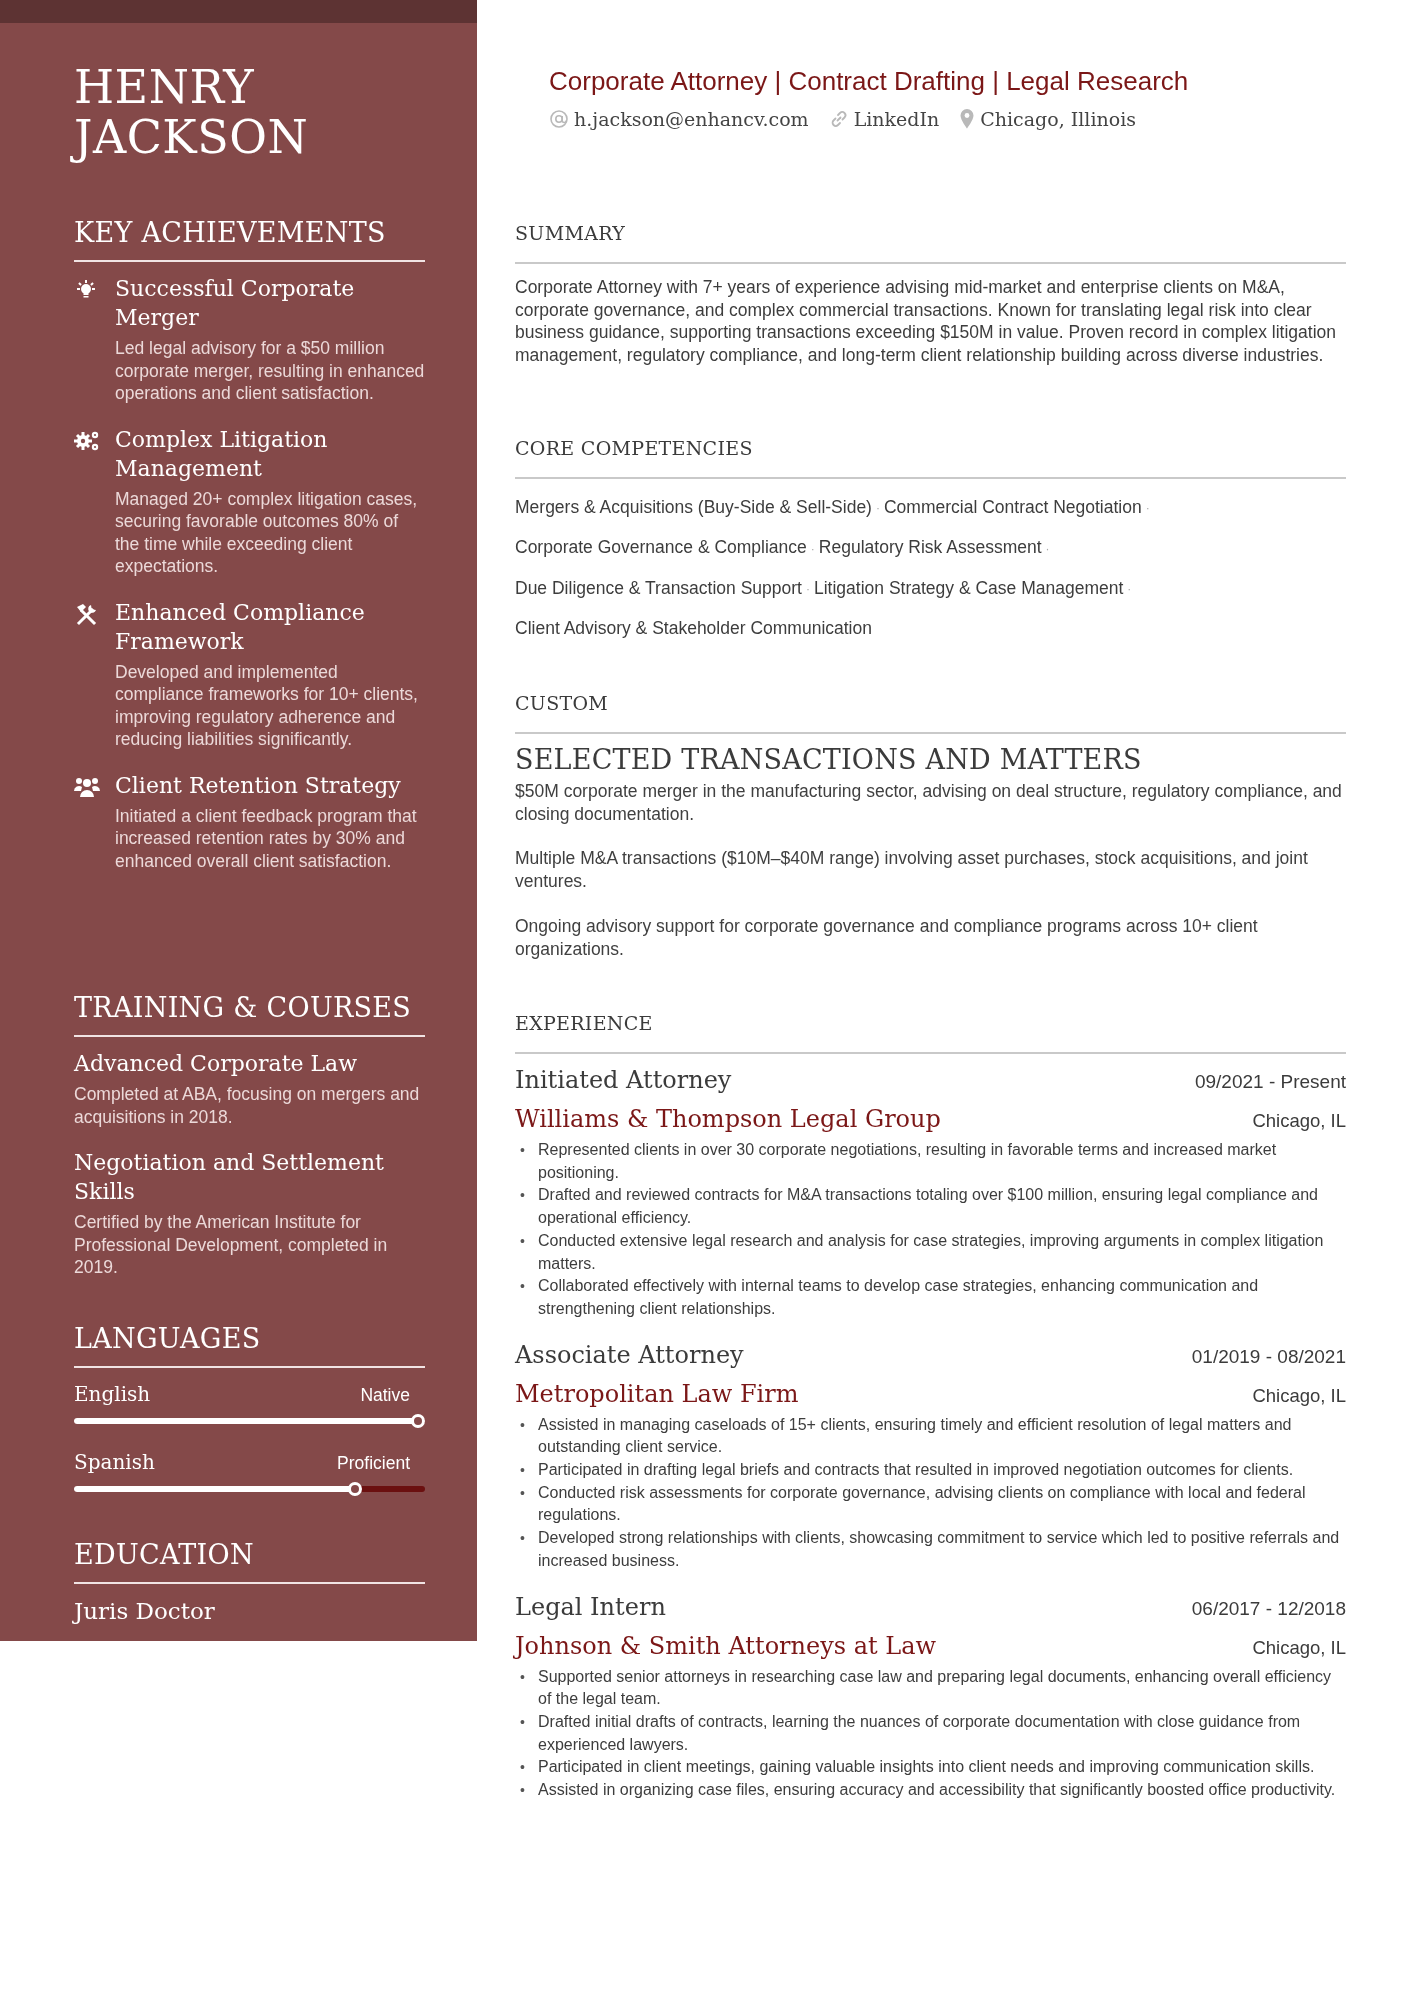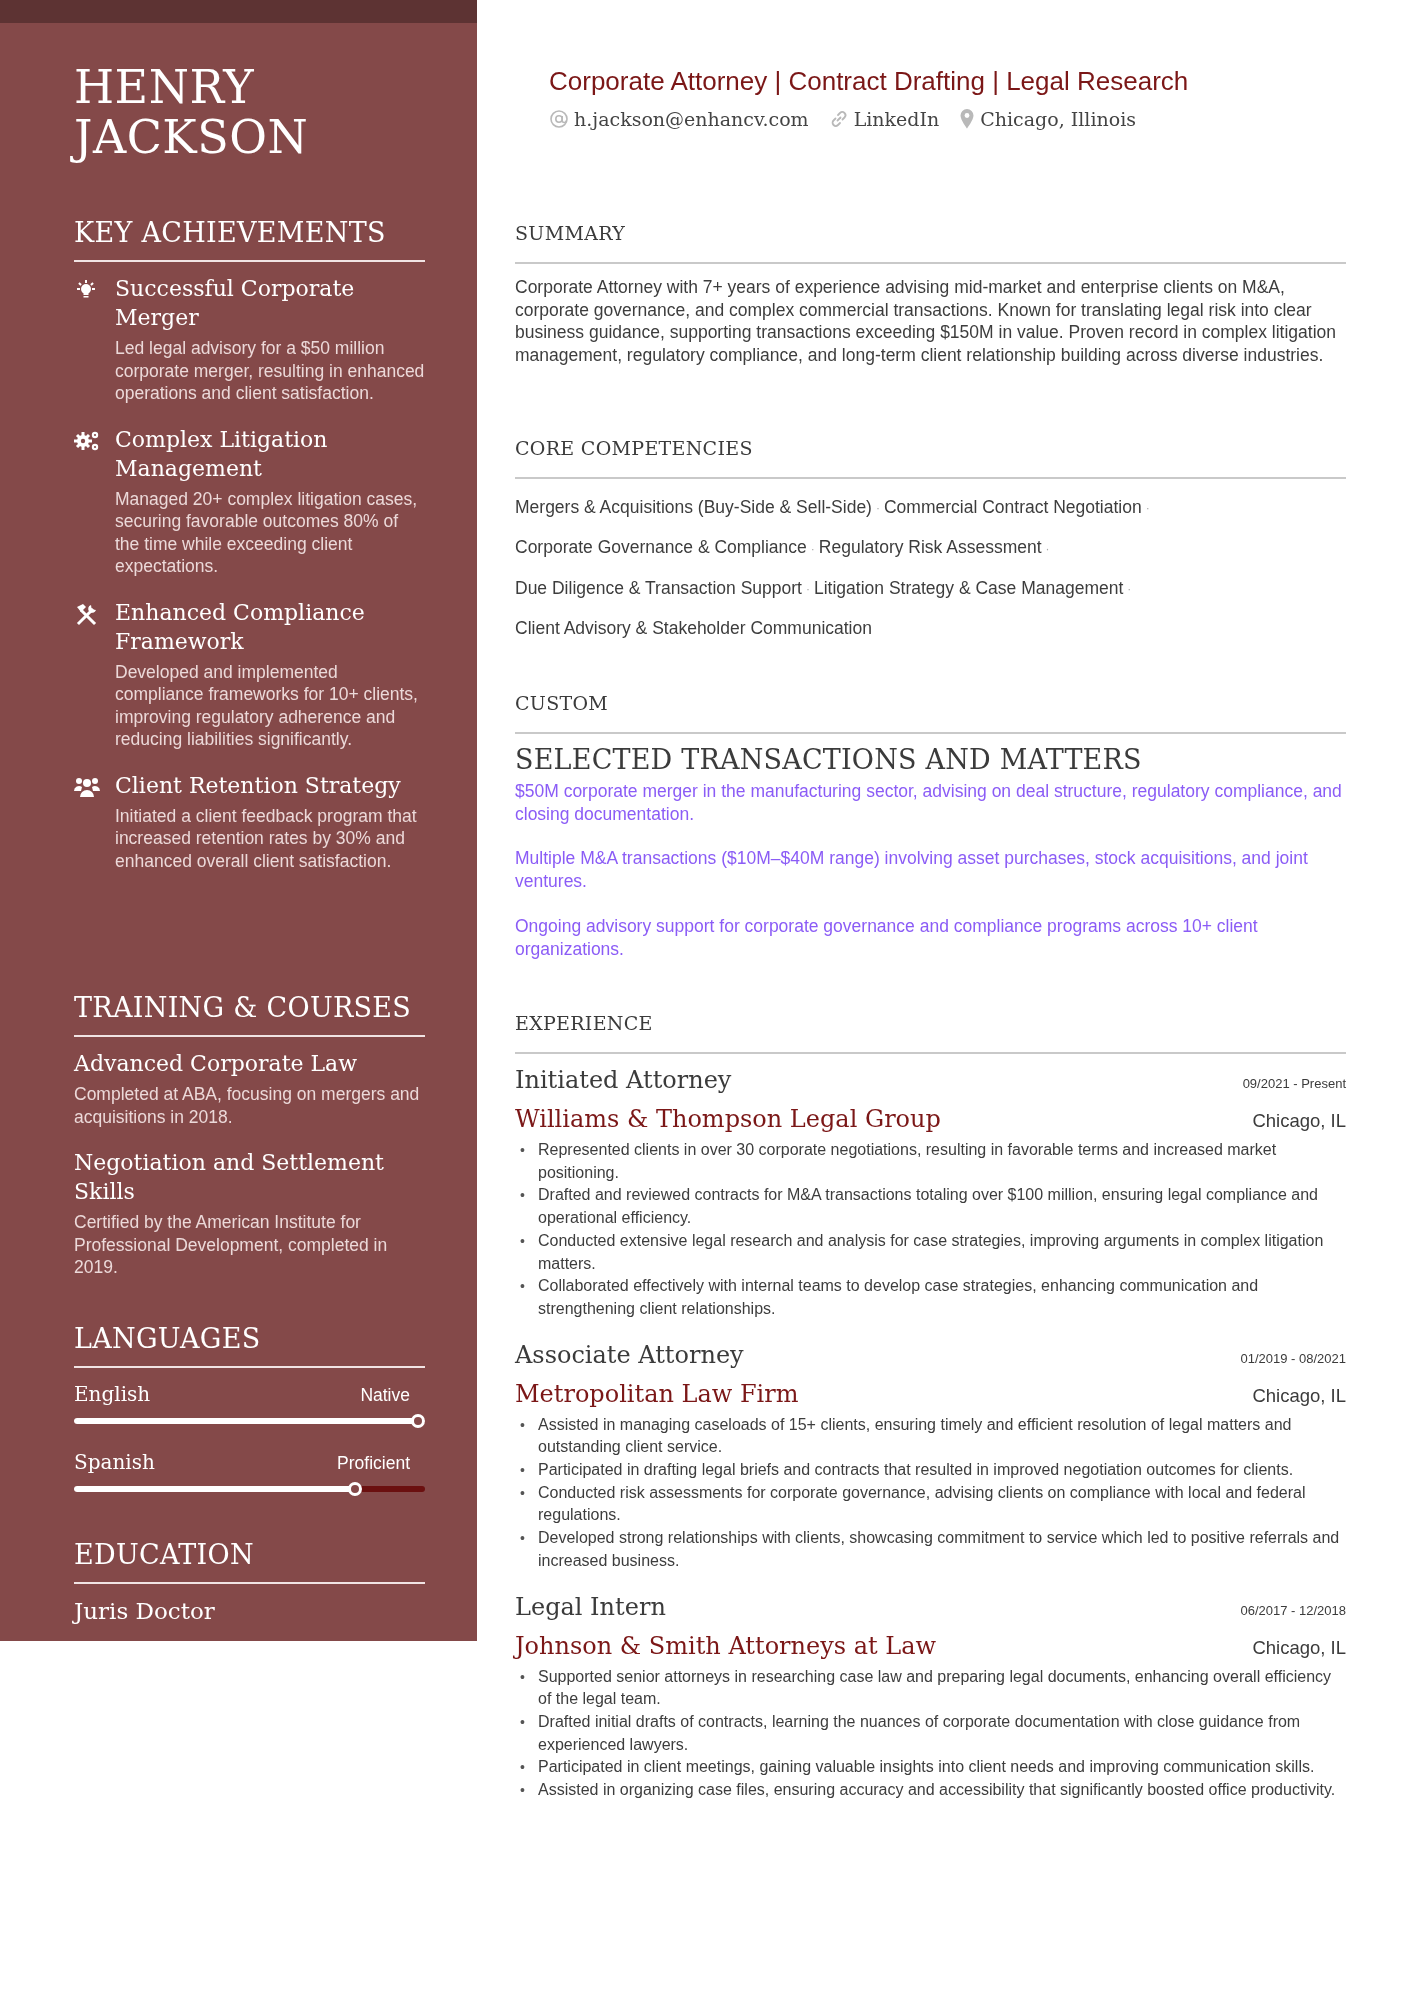--- a/index.html
+++ b/index.html
@@ -47,27 +47,27 @@
   .m-section { position: absolute; left: 0; width: 831px; }
   .m-title { font-family: "DejaVu Serif", serif; font-size: 19px; line-height: 34px; color: #3b3b3b; letter-spacing: 0.3px; }
   .m-rule { height: 2px; background: #c9c9c9; margin-top: 12px; }
   .m-body { font-size: 17.5px; line-height: 22.7px; color: #3d3d3d; margin-top: 12px; }
 
   .comp-line { font-size: 17.5px; line-height: 22px; color: #3d3d3d; margin-top: 17px; }
   .comp-line:first-of-type { margin-top: 12px; }
   .dot { color: #aaa; margin: 0 4px; font-size: 12px; vertical-align: middle; }
 
   .custom-sub { font-family: "DejaVu Serif", serif; font-size: 27px; line-height: 28px; color: #3b3b3b; margin-top: 12px; letter-spacing: 0.2px; }
-  .custom-item { font-size: 17.5px; line-height: 22.7px; color: #8b5cf6; margin-top: 6px; }
+  .custom-item { font-size: 17.5px; line-height: 22.7px; color: #404040; margin-top: 6px; }
   .custom-item + .custom-item { margin-top: 22px; }
 
   .job { margin-top: 14px; }
   .job-row { display: flex; justify-content: space-between; align-items: baseline; }
   .job-title { font-family: "DejaVu Serif", serif; font-size: 24px; line-height: 32px; color: #3b3b3b; }
-  .job-date { font-size: 13px; line-height: 24px; color: #3b3b3b; }
+  .job-date { font-size: 19px; line-height: 24px; color: #3b3b3b; }
   .job-company { font-family: "DejaVu Serif", serif; font-size: 24px; line-height: 32px; color: #7b1717; }
   .job-loc { font-size: 18.5px; line-height: 24px; color: #3b3b3b; }
   .job-row + .job-row { margin-top: 7px; }
   .bullets { list-style: none; margin-top: 4px; }
   .bullets li { position: relative; padding-left: 23px; font-size: 16px; line-height: 22.7px; color: #3d3d3d; }
   .bullets li::before { content: "•"; position: absolute; left: 5px; top: 0; color: #555; font-size: 14px; }
 </style>
 </head>
 <body>
 

